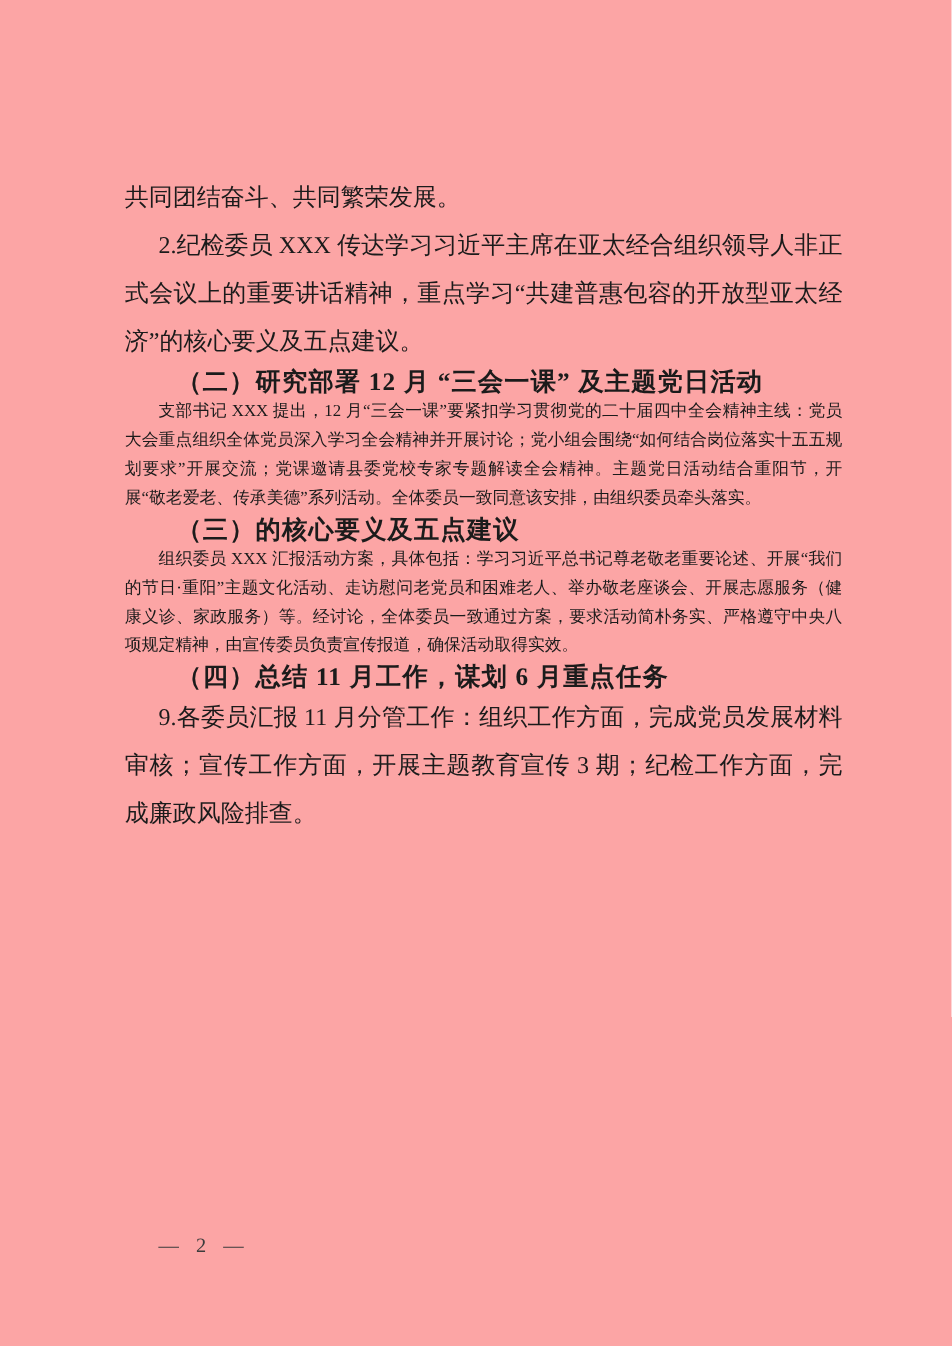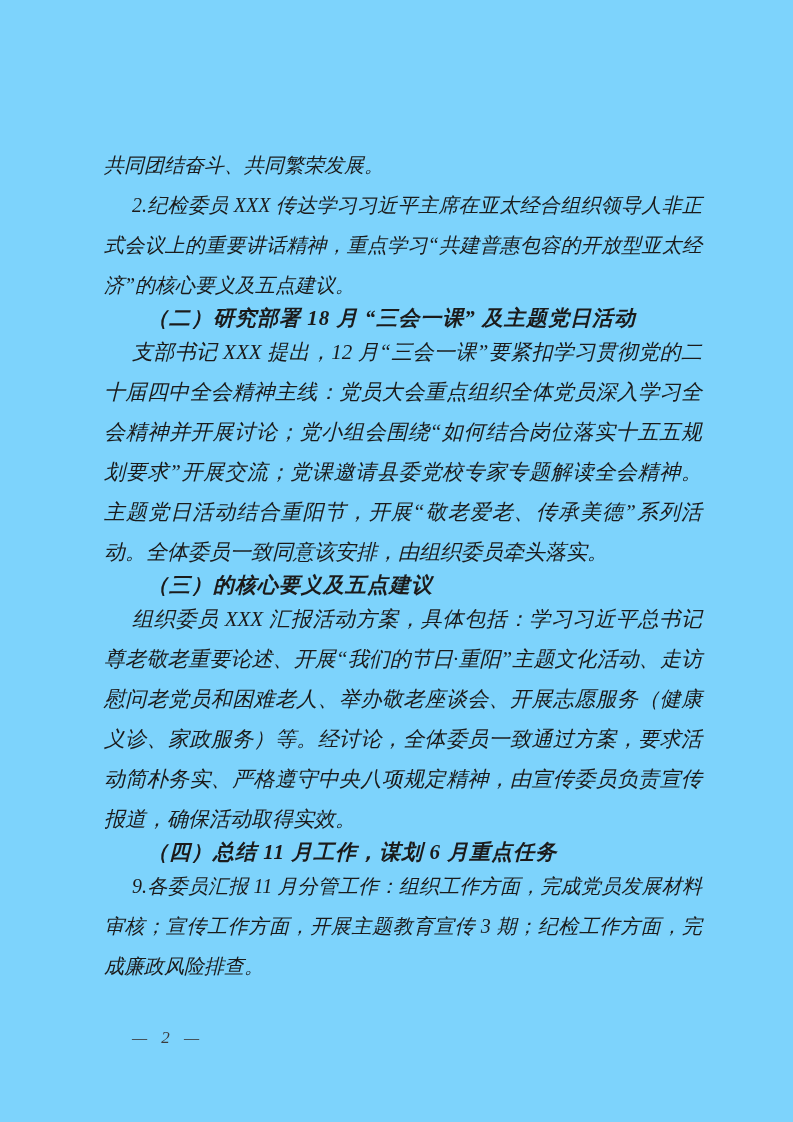--- a/index.html
+++ b/index.html
@@ -4,47 +4,46 @@
 <style>
   html, body {
     margin: 0;
     padding: 0;
     background: #ffffff;
   }
   .page {
     position: relative;
     width: 793px;
     height: 1122px;
-    background: #7dd3fc;
+    background: #fca5a5;
     overflow: hidden;
     font-family: "Liberation Serif", "DejaVu Serif", serif;
     color: #1b1b1b;
-    font-style: italic;
   }
   .content {
     position: absolute;
     left: 104px;
     top: 145px;
     width: 598px;
   }
   .content p {
     margin: 0;
     text-align: justify;
   }
   .body-lg {
     font-size: 20px;
     line-height: 40px;
     text-indent: 28px;
   }
   .body-lg.flush {
     text-indent: 0;
   }
   .body-sm {
-    font-size: 21px;
-    line-height: 40px;
+    font-size: 14px;
+    line-height: 24px;
     text-indent: 28px;
   }
   .heading {
     font-size: 21px;
     line-height: 27px;
     font-weight: 700;
     text-indent: 43px;
     margin: 0;
     padding: 0;
     text-align: left;
@@ -60,21 +59,21 @@
     word-spacing: 4px;
   }
 </style>
 </head>
 <body>
 
 <div class="page">
   <div class="content">
     <p class="body-lg flush">共同团结奋斗、共同繁荣发展。</p>
     <p class="body-lg">2.纪检委员 XXX 传达学习习近平主席在亚太经合组织领导人非正式会议上的重要讲话精神，重点学习“共建普惠包容的开放型亚太经济”的核心要义及五点建议。</p>
-    <p class="heading">（二）研究部署 18 月 “三会一课” 及主题党日活动</p>
+    <p class="heading">（二）研究部署 12 月 “三会一课” 及主题党日活动</p>
     <p class="body-sm">支部书记 XXX 提出，12 月“三会一课”要紧扣学习贯彻党的二十届四中全会精神主线：党员大会重点组织全体党员深入学习全会精神并开展讨论；党小组会围绕“如何结合岗位落实十五五规划要求”开展交流；党课邀请县委党校专家专题解读全会精神。主题党日活动结合重阳节，开展“敬老爱老、传承美德”系列活动。全体委员一致同意该安排，由组织委员牵头落实。</p>
     <p class="heading">（三）的核心要义及五点建议</p>
     <p class="body-sm">组织委员 XXX 汇报活动方案，具体包括：学习习近平总书记尊老敬老重要论述、开展“我们的节日·重阳”主题文化活动、走访慰问老党员和困难老人、举办敬老座谈会、开展志愿服务（健康义诊、家政服务）等。经讨论，全体委员一致通过方案，要求活动简朴务实、严格遵守中央八项规定精神，由宣传委员负责宣传报道，确保活动取得实效。</p>
     <p class="heading">（四）总结 11 月工作，谋划 6 月重点任务</p>
     <p class="body-lg">9.各委员汇报 11 月分管工作：组织工作方面，完成党员发展材料审核；宣传工作方面，开展主题教育宣传 3 期；纪检工作方面，完成廉政风险排查。</p>
   </div>
   <div class="footer">— 2 —</div>
 </div>
 
 </body></html>

